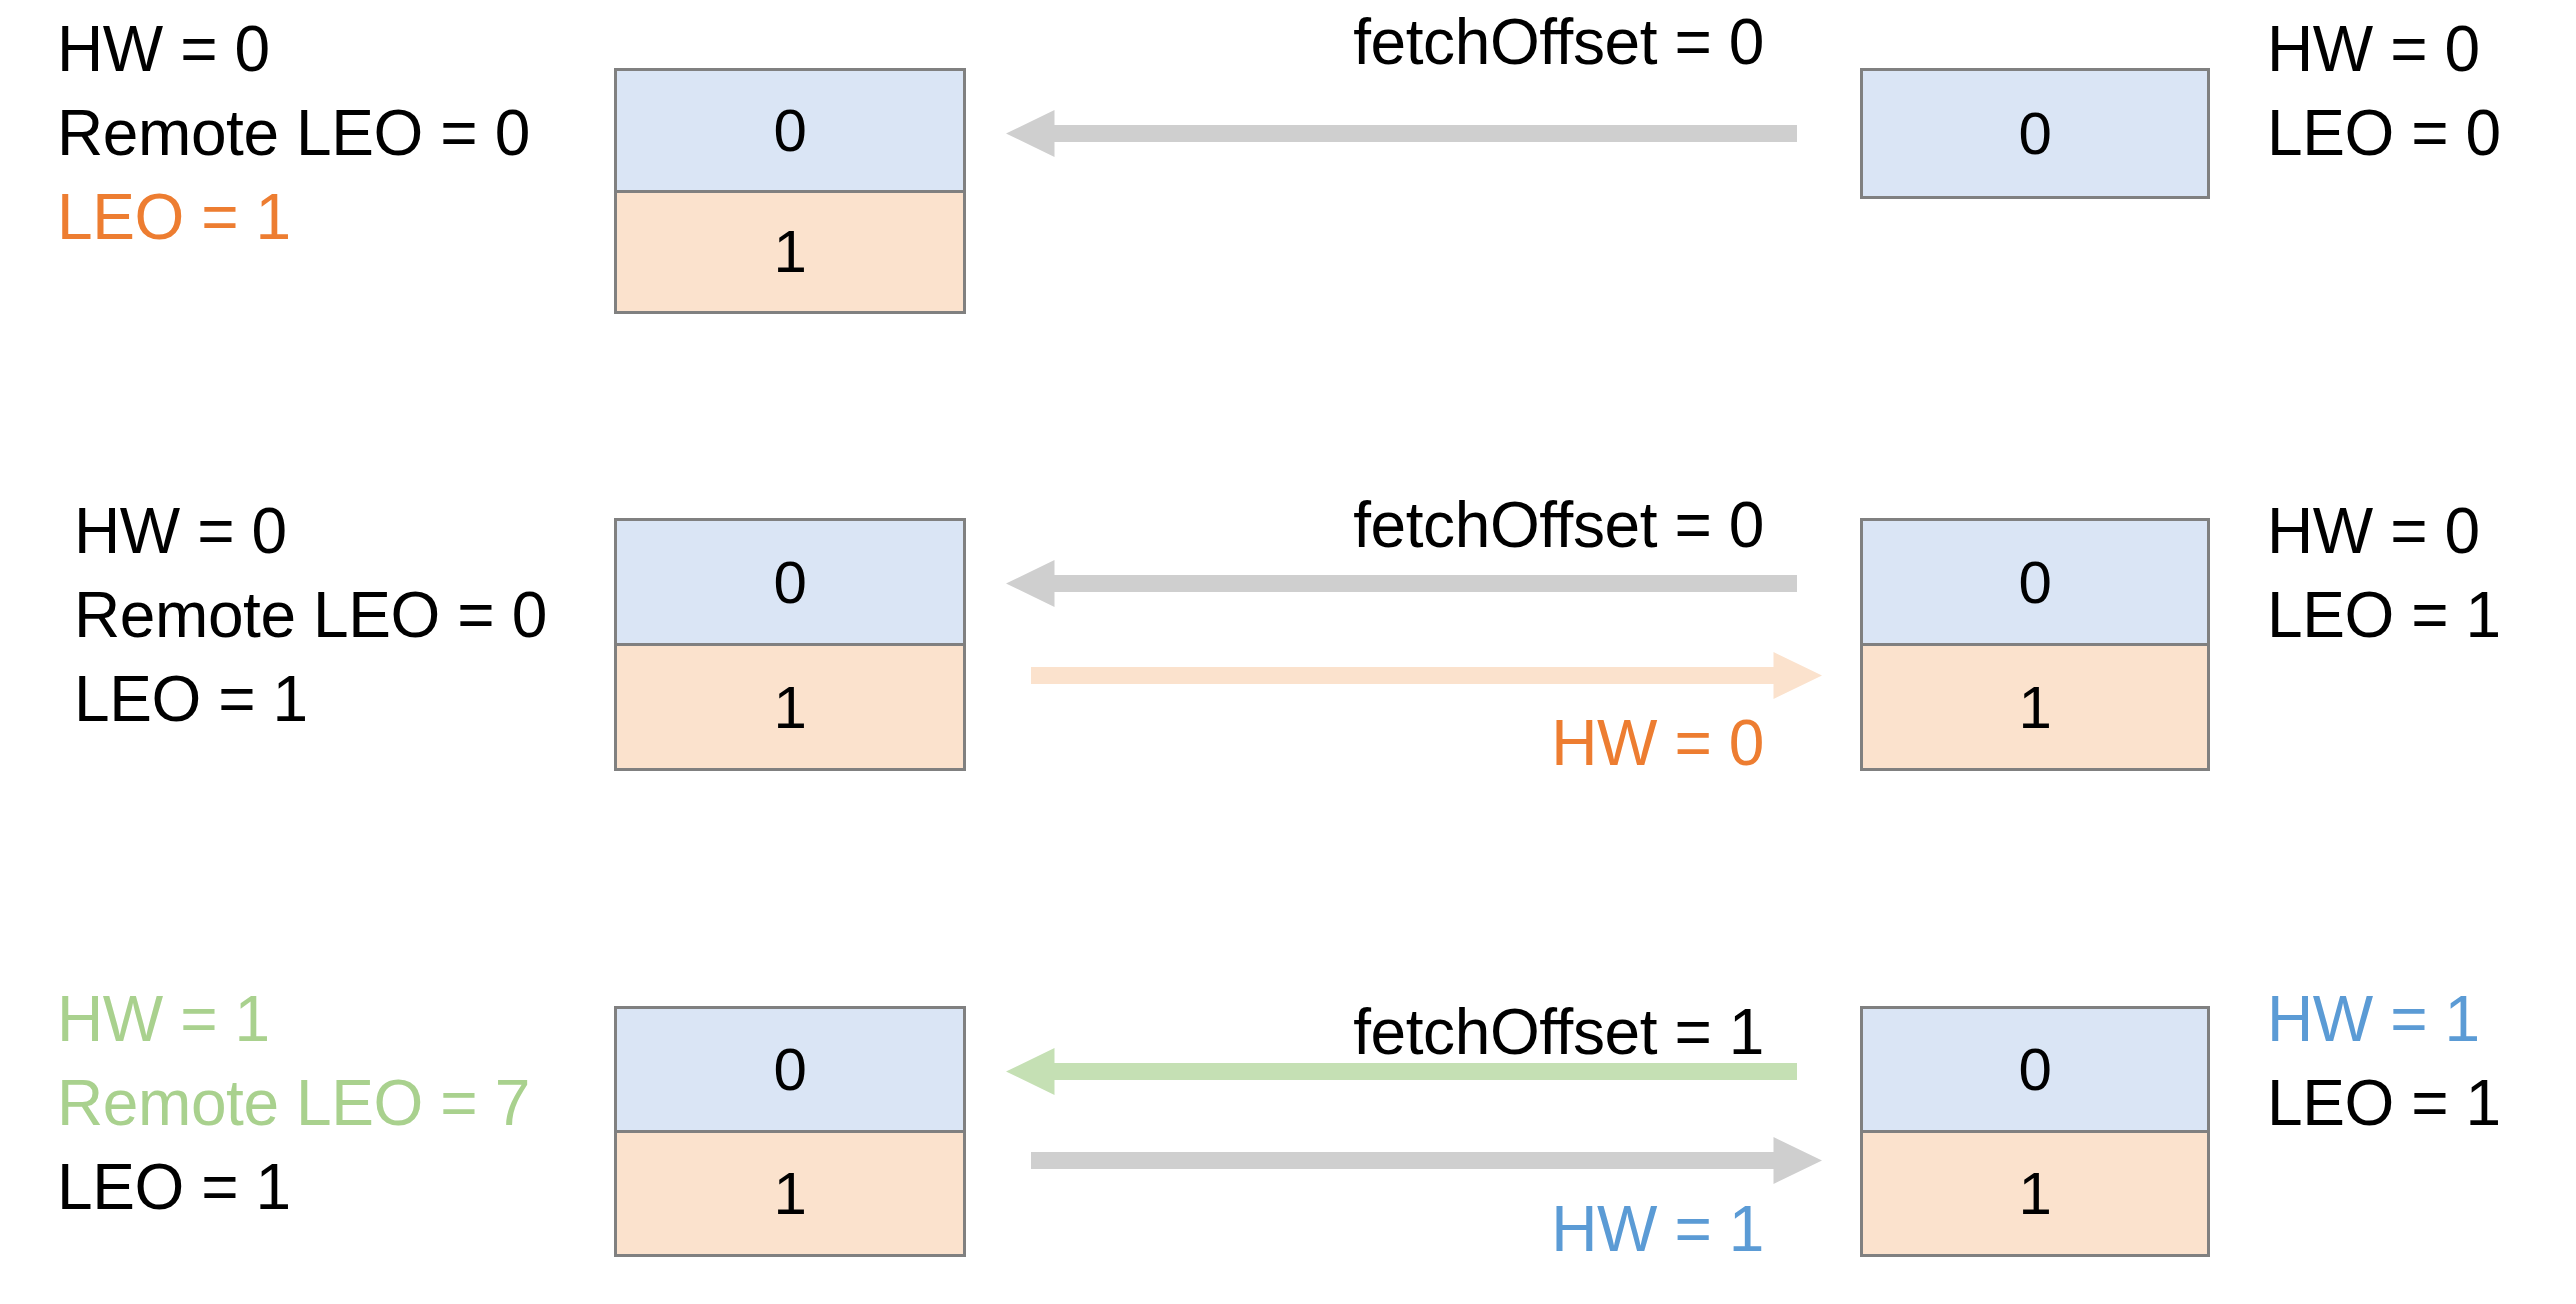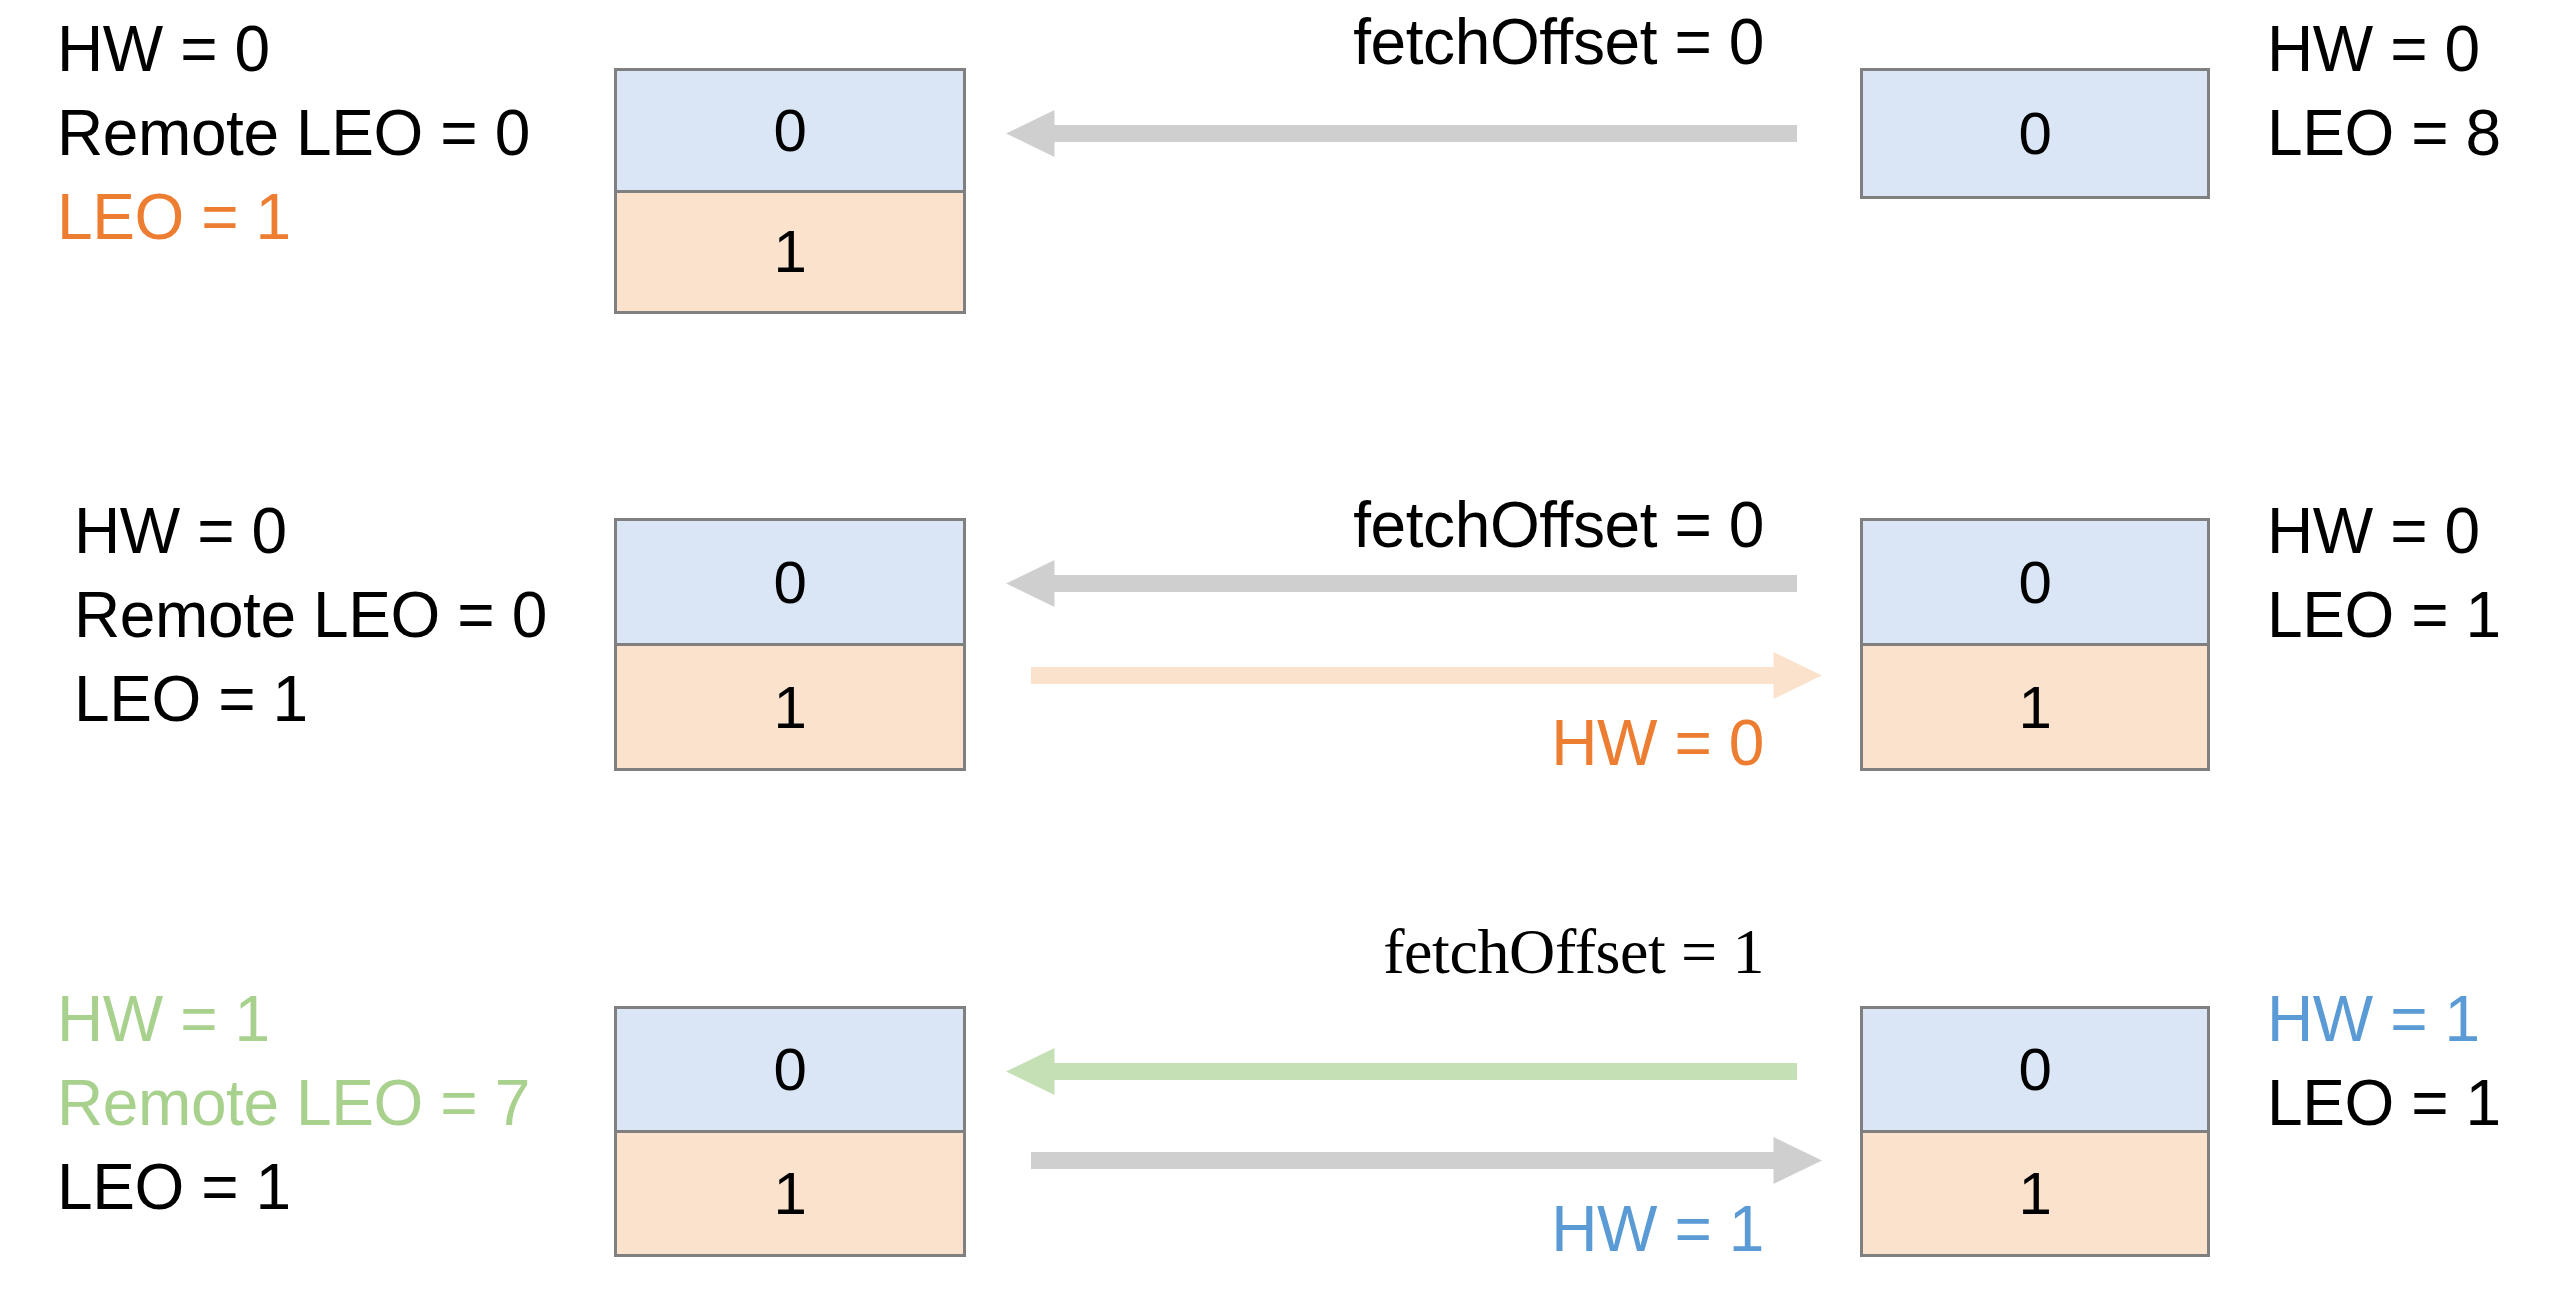--- a/index.html
+++ b/index.html
@@ -94,21 +94,21 @@
       <polygon points="0,28 58,0 58,18 946,18 946,38 58,38 58,56" fill="#CFCFCF"></polygon>
     </svg>
   </div>
 
   <div class="logbox" style="left:1860px; top:68px; width:350px; height:131px;">
     <div class="cell cell-blue">0</div>
   </div>
 
   <div class="label-block" style="left:2267px; top:6.7px;">
     <span class="label-line c-black">HW = 0</span>
-    <span class="label-line c-black">LEO = 8</span>
+    <span class="label-line c-black">LEO = 0</span>
   </div>
 
   <div class="label-block" style="left:74px; top:489px;">
     <span class="label-line c-black">HW = 0</span>
     <span class="label-line c-black">Remote LEO = 0</span>
     <span class="label-line c-black">LEO = 1</span>
   </div>
 
   <div class="logbox" style="left:614px; top:518px; width:352px; height:253px;">
     <div class="cell cell-blue">0</div>
@@ -145,21 +145,21 @@
     <span class="label-line c-green">HW = 1</span>
     <span class="label-line c-green">Remote LEO = 7</span>
     <span class="label-line c-black">LEO = 1</span>
   </div>
 
   <div class="logbox" style="left:614px; top:1006px; width:352px; height:251px;">
     <div class="cell cell-blue">0</div>
     <div class="cell cell-orange">1</div>
   </div>
 
-  <div class="arrow-caption c-black" style="left:1045px; top:920px; width:719px;font-family:Liberation Serif, serif;">fetchOffset = 1</div>
+  <div class="arrow-caption c-black" style="left:1045px; top:1000px; width:719px;">fetchOffset = 1</div>
 
   <div class="arrow" style="left:1006px; top:1048px; width:791px;">
     <svg viewBox="0 0 946 56" preserveAspectRatio="none" aria-hidden="true">
       <polygon points="0,28 58,0 58,18 946,18 946,38 58,38 58,56" fill="#C5E0B4"></polygon>
     </svg>
   </div>
 
   <div class="arrow" style="left:1031px; top:1137px; width:791px;">
     <svg viewBox="0 0 946 56" preserveAspectRatio="none" aria-hidden="true">
       <polygon points="946,28 888,0 888,18 0,18 0,38 888,38 888,56" fill="#CFCFCF"></polygon>

